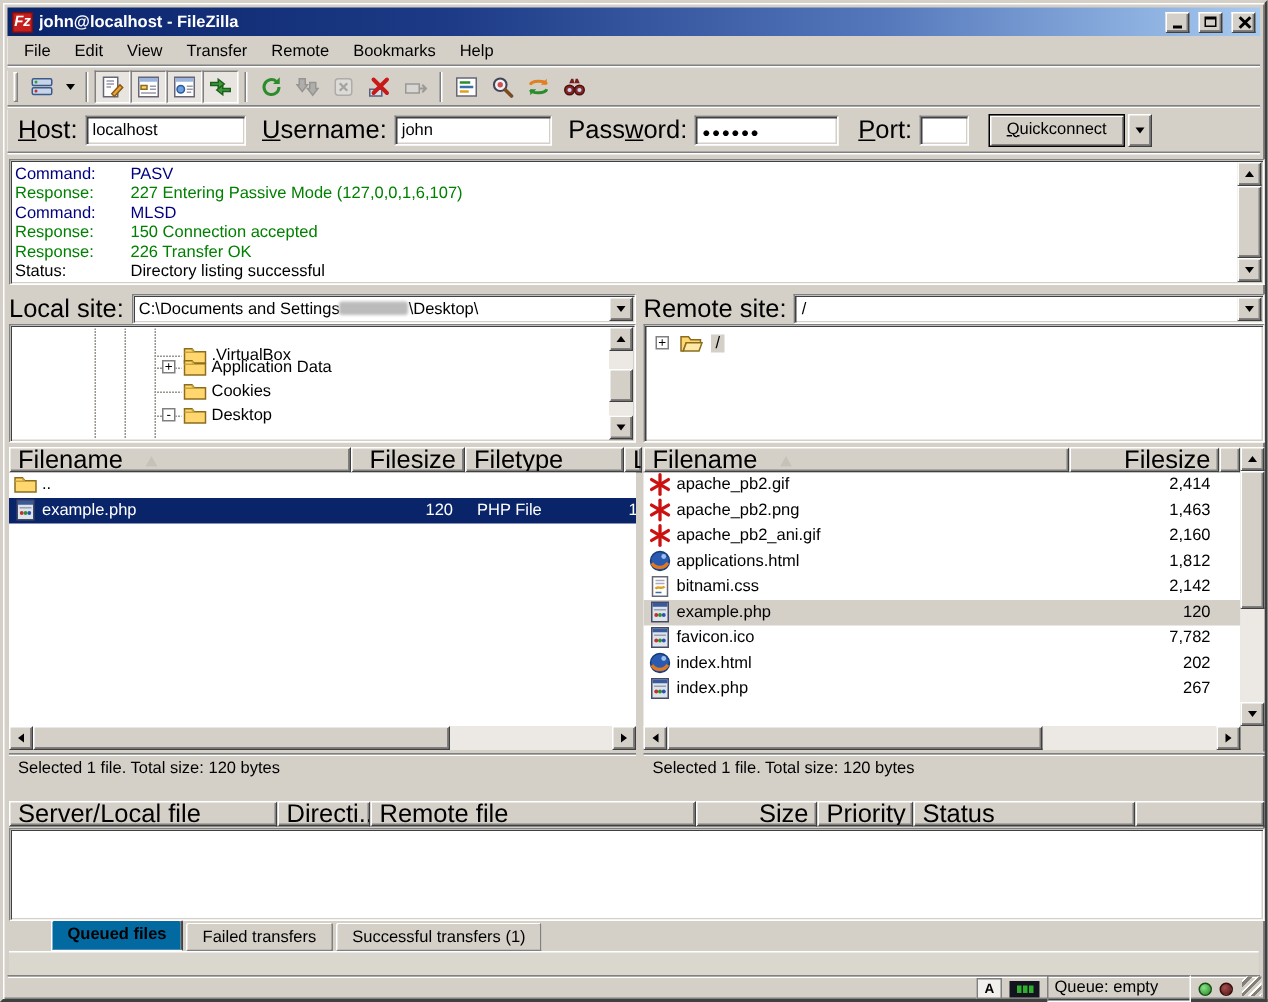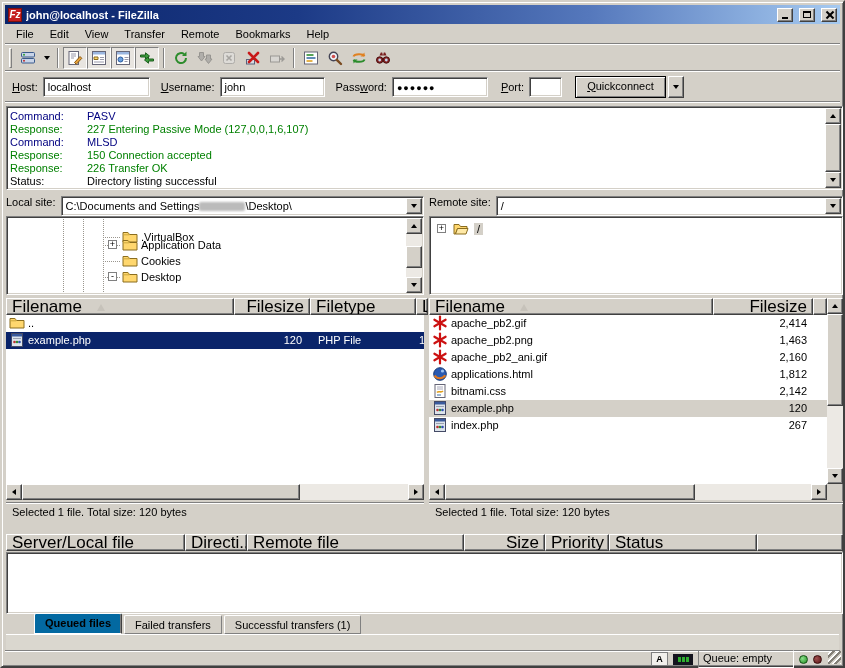--- a/index.html
+++ b/index.html
@@ -23,21 +23,21 @@
   .tb-btn{width:24px;height:22px;display:flex;align-items:center;justify-content:center;flex:none}
   .tb-btn.toggled{border:1px solid;border-color:#808080 #fff #fff #808080;background:#e8e5e0}
   .tb-drop{width:13px;height:22px;display:flex;align-items:center;justify-content:center;flex:none}
   .tb-sep{width:2px;height:20px;border-left:1px solid #808080;border-right:1px solid #fff;margin:0 4px}
   .i16{width:16px;height:16px;display:inline-block;flex:none}
   .i16 svg{width:16px;height:16px;display:block}
   .disabled{filter:grayscale(1) opacity(.5)}
   .tri-down{width:0;height:0;border-left:3px solid transparent;border-right:3px solid transparent;border-top:4px solid #000}
   
   .quickbar{position:absolute;left:3px;top:70px;right:3px;height:30px;display:flex;align-items:center;padding-left:7px;border-bottom:1px solid #808080;box-shadow:0 1px 0 #fff}
-  .lbl{font-size:11px;white-space:nowrap;margin-right:5px}
+  .lbl{font-size:17px;white-space:nowrap;margin-right:5px}
   .u{text-decoration:underline}
   .field{height:20px;background:#fff;border:1px solid;border-color:#808080 #fff #fff #808080;box-shadow:inset 1px 1px 0 #404040,inset -1px -1px 0 #d4d0c8;font-size:11px;padding:3px 4px 0;white-space:nowrap;overflow:hidden}
   .f-host{width:107px}.f-user{width:105px}.f-pass{width:96px;letter-spacing:1px;font-size:9px;font-weight:bold;padding-top:5px}.f-port{width:33px}
   .ml10{margin-left:11px}.ml12{margin-left:13px}
   .qc-btn{height:22px;margin-left:13px;padding:3px 11px 0;font-size:11px;background:#d4d0c8;border:1px solid #000;box-shadow:inset 1px 1px 0 #fff,inset -1px -1px 0 #808080}
   .qc-drop{width:16px;height:22px;margin-left:2px;background:#d4d0c8;border:1px solid;border-color:#fff #404040 #404040 #fff;box-shadow:inset -1px -1px 0 #808080;display:flex;align-items:center;justify-content:center}
   
   .sunken{background:#fff;border:1px solid;border-color:#808080 #fff #fff #808080;box-shadow:inset 1px 1px 0 #404040,inset -1px -1px 0 #d4d0c8}
   
   .log{position:absolute;left:4px;top:104px;width:837px;height:84px;overflow:hidden}
@@ -553,20 +553,45 @@
         <span class="i16 fi">
           <svg viewBox="0 0 16 16">
             <rect x="2.5" y="1.5" width="11" height="13" fill="#dde4ec" stroke="#444a66"></rect>
             <rect x="3" y="2" width="10" height="2.5" fill="#3a5a9c"></rect>
             <rect x="4" y="6" width="8" height="1" fill="#9aa0b0"></rect>
             <circle cx="5.5" cy="10" r="1.3" fill="#c03030"></circle>
             <circle cx="8" cy="10" r="1.3" fill="#309030"></circle>
             <circle cx="10.5" cy="10" r="1.3" fill="#3050b0"></circle>
           </svg>
         </span>
+        <span class="fname">favicon.ico</span>
+        <span class="fsize-r">7,782</span>
+      </div>
+      <div class="file-row">
+        <span class="i16 fi">
+          <svg viewBox="0 0 16 16">
+            <circle cx="8" cy="8" r="6.3" fill="#2a5ab0" stroke="#173a78"></circle>
+            <path d="M2.6 9.5c2.5 3.8 8.3 3.6 10.6-.3" stroke="#e07820" stroke-width="2.2" fill="none"></path>
+            <circle cx="10.5" cy="5" r="1.6" fill="#9ec2f0"></circle>
+          </svg>
+        </span>
+        <span class="fname">index.html</span>
+        <span class="fsize-r">202</span>
+      </div>
+      <div class="file-row">
+        <span class="i16 fi">
+          <svg viewBox="0 0 16 16">
+            <rect x="2.5" y="1.5" width="11" height="13" fill="#dde4ec" stroke="#444a66"></rect>
+            <rect x="3" y="2" width="10" height="2.5" fill="#3a5a9c"></rect>
+            <rect x="4" y="6" width="8" height="1" fill="#9aa0b0"></rect>
+            <circle cx="5.5" cy="10" r="1.3" fill="#c03030"></circle>
+            <circle cx="8" cy="10" r="1.3" fill="#309030"></circle>
+            <circle cx="10.5" cy="10" r="1.3" fill="#3050b0"></circle>
+          </svg>
+        </span>
         <span class="fname">index.php</span>
         <span class="fsize-r">267</span>
       </div>
     </div>
 
   <div class="vscroll" style="left:825px;top:296px;height:186px">
     <div class="sbb" style="top:0">
         <span class="tri-up-s"></span>
       </div>
     <div class="sb-thumb-v" style="top:16px;height:92px"></div>

